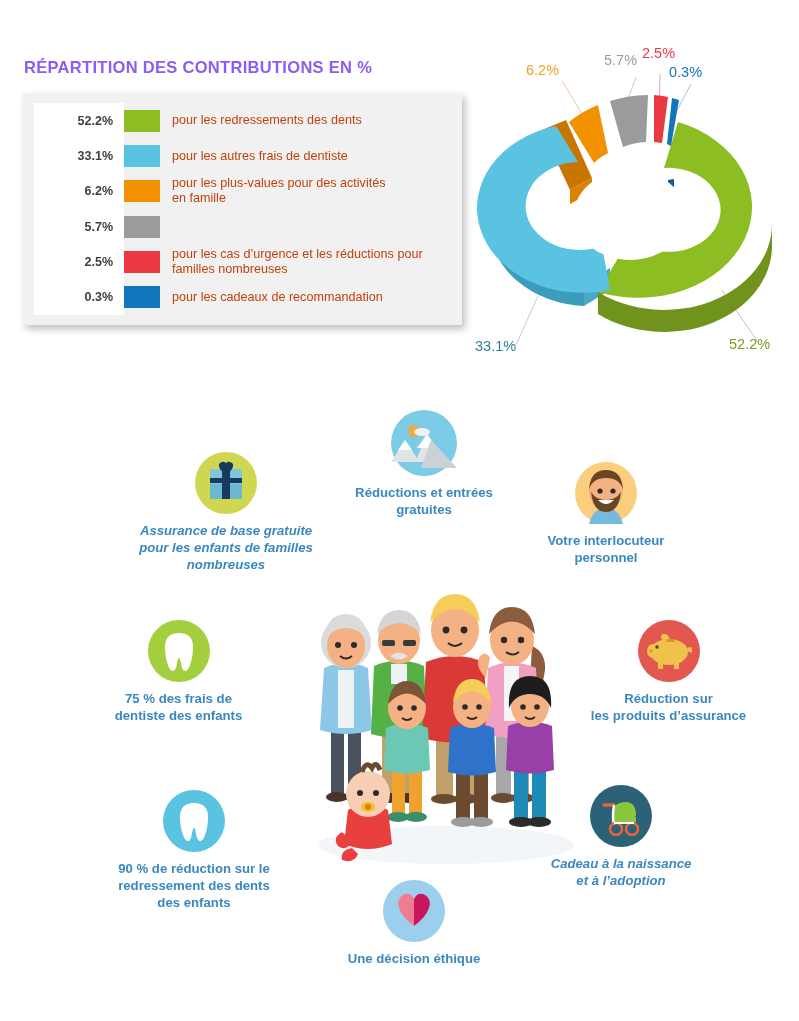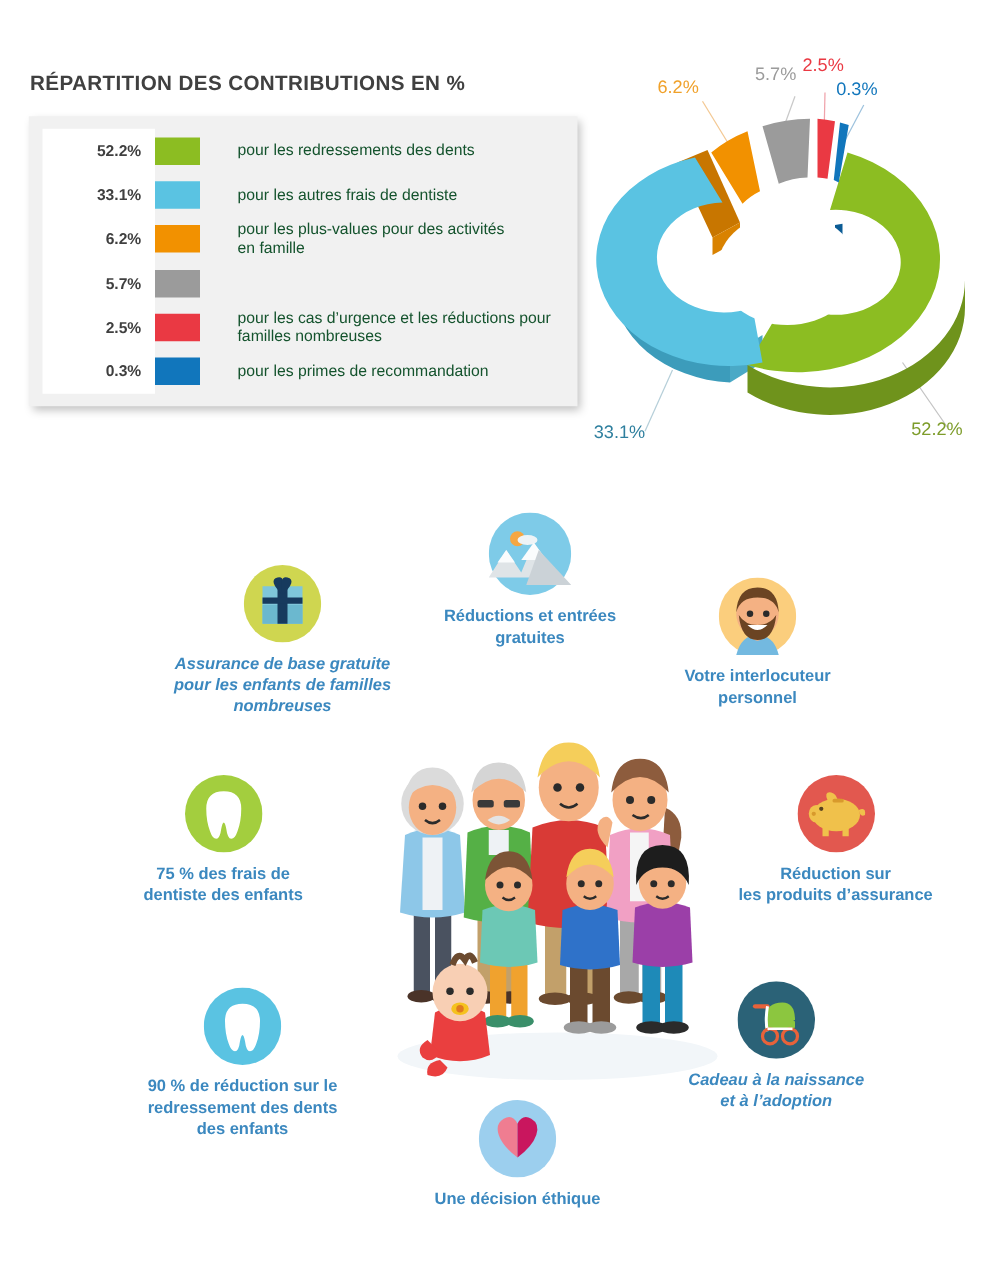--- a/index.html
+++ b/index.html
@@ -1,32 +1,32 @@
 <!DOCTYPE html>
 <html><head>
 <meta charset="utf-8">
 <style>
   html,body{margin:0;padding:0;background:#ffffff;}
   body{width:799px;height:1021px;position:relative;overflow:hidden;
        font-family:"Liberation Sans","DejaVu Sans",sans-serif;}
 
   
   .title{position:absolute;left:24px;top:58px;font-size:16.5px;font-weight:bold;
-         letter-spacing:.3px;color:#404040;}
+         letter-spacing:.3px;color:#8b5cf6;}
 
   
   .legend-box{position:absolute;left:23px;top:93px;width:439px;height:232px;
               background:#f1f1f1;box-shadow:3px 4px 7px rgba(0,0,0,.25);}
   .legend-white{position:absolute;left:11px;top:10px;width:90px;height:212px;background:#ffffff;}
   .legend-rows{position:absolute;left:0;top:10px;width:439px;height:212px;}
   .lrow{display:flex;align-items:center;height:35.3px;}
   .lpct{width:101px;text-align:right;padding-right:11px;box-sizing:border-box;
         font-size:12.5px;font-weight:bold;color:#3f3f3f;}
   .lsw{width:36px;height:22px;flex:0 0 auto;}
-  .ltxt{padding-left:30px;font-size:12.6px;color:#14532d;line-height:1.18;}
+  .ltxt{padding-left:12px;font-size:12.6px;color:#c2410c;line-height:1.18;}
 
   
   .chart{position:absolute;left:470px;top:30px;width:330px;height:340px;}
   .chart svg{position:absolute;left:0;top:0;}
   .clab{position:absolute;font-size:14.5px;white-space:nowrap;}
 
   
   .info{position:absolute;left:0;top:390px;width:799px;height:631px;margin-left:11px;}
   .node{position:absolute;text-align:center;}
   .circ{border-radius:50%;position:relative;margin:0 auto;}
@@ -60,21 +60,21 @@
         <div class="lsw" style="background: rgb(155, 155, 155);"></div>
       </div>
       <div class="lrow">
         <div class="lpct">2.5%</div>
         <div class="lsw" style="background: rgb(234, 57, 67);"></div>
         <div class="ltxt">pour les cas d’urgence et les réductions pour<br>familles nombreuses</div>
       </div>
       <div class="lrow">
         <div class="lpct">0.3%</div>
         <div class="lsw" style="background: rgb(17, 118, 188);"></div>
-        <div class="ltxt">pour les primes de recommandation</div>
+        <div class="ltxt">pour les cadeaux de recommandation</div>
       </div>
     </div>
 </div>
 
 <div class="chart">
   <svg width="330" height="340" viewBox="0 0 330 340">
     <defs>
       <clipPath id="cut52">
           <path d="M172,28 L330,28 L330,330 L172,330 Z"></path>
         </clipPath>

